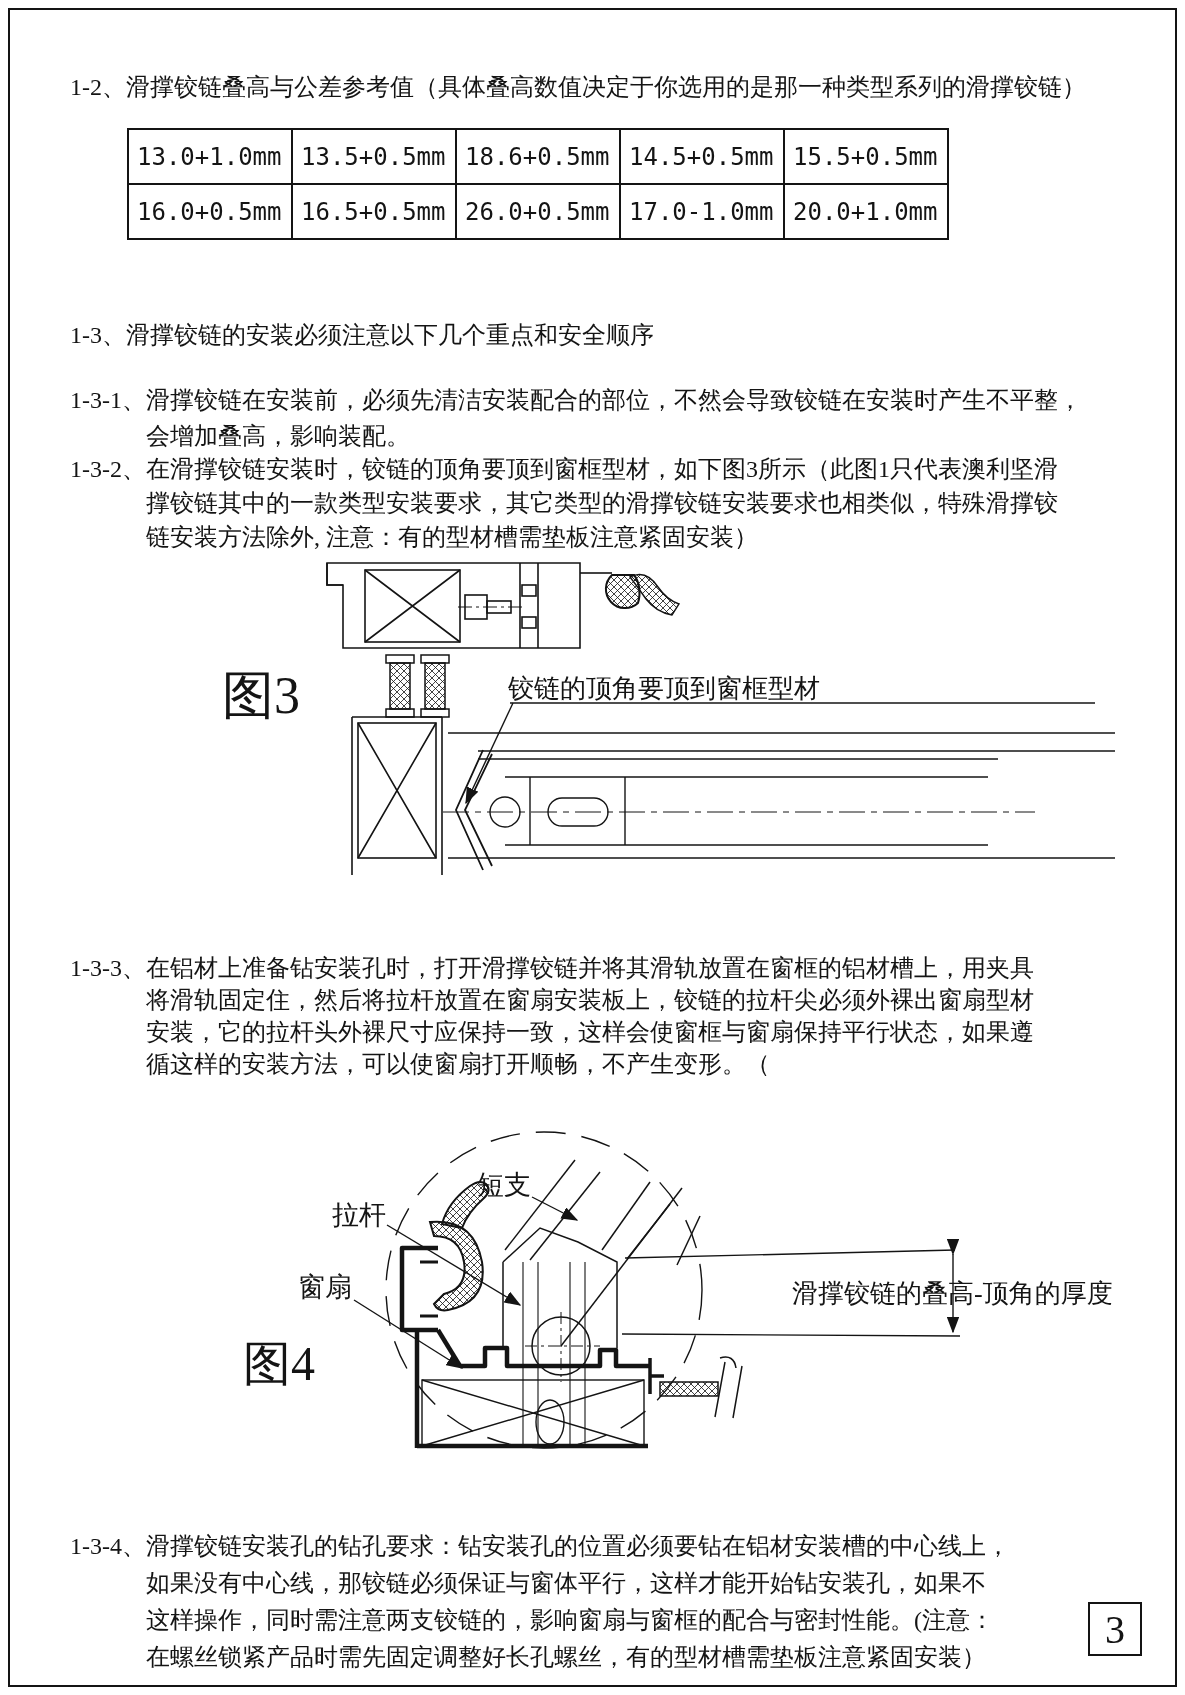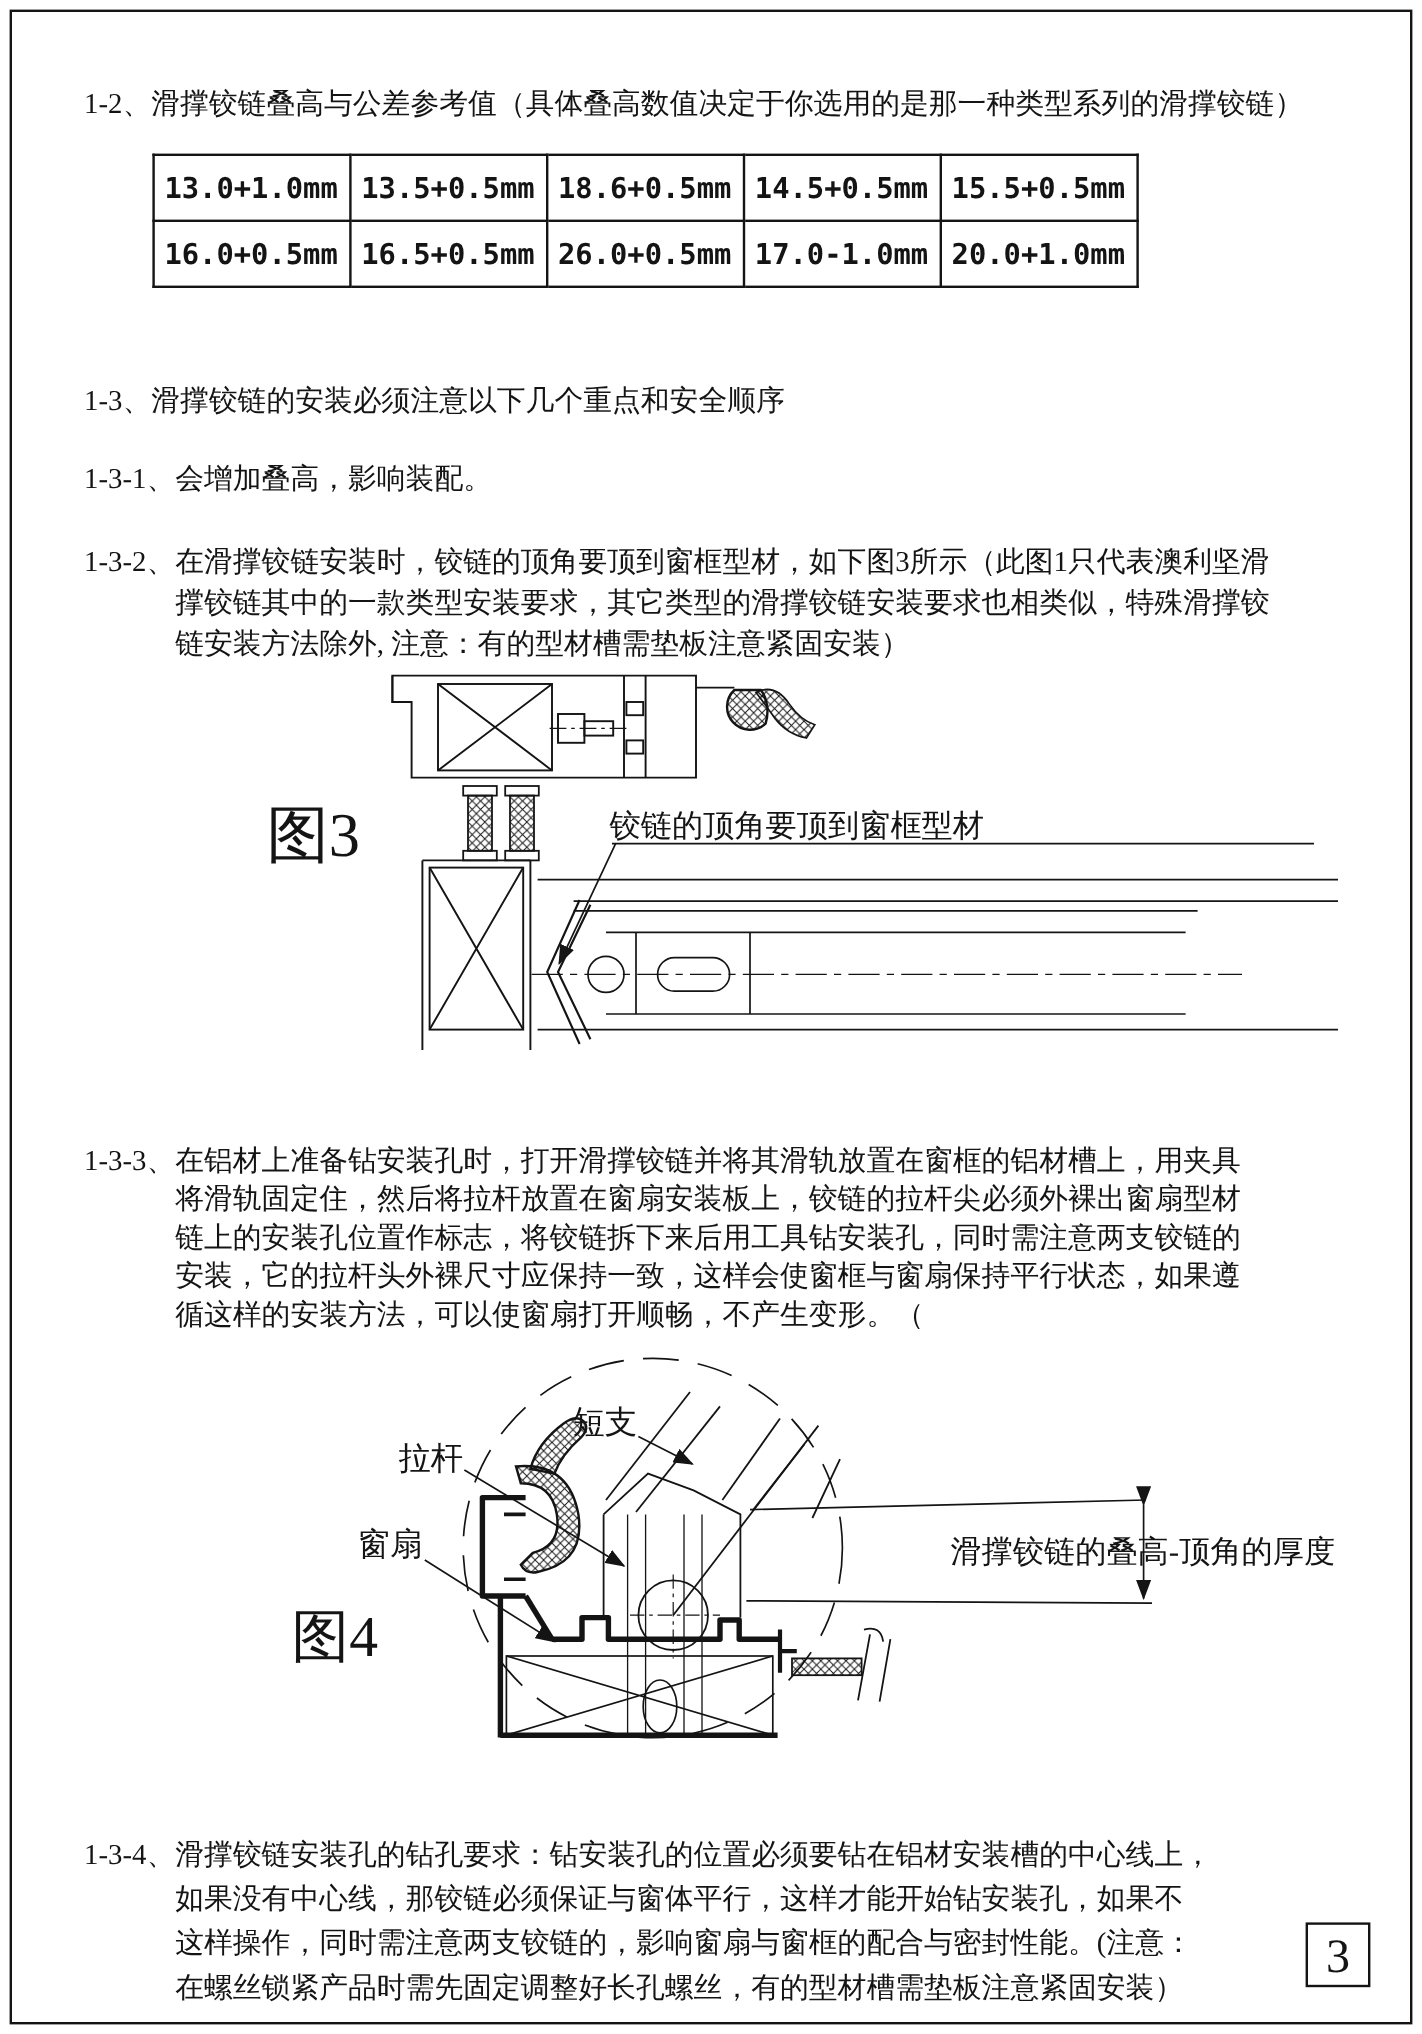--- a/index.html
+++ b/index.html
@@ -22,21 +22,20 @@
     white-space:nowrap;
   }
   .sec .lbl{flex:0 0 auto;}
   .sec .lines{flex:0 0 auto;}
   .sec .lines div{white-space:nowrap;}
   .tol-table{
     position:absolute;left:127px;top:128px;
     border-collapse:collapse;
     font-family:"DejaVu Sans Mono","Liberation Mono",monospace;
     font-size:24px;
-    font-weight:bold;
   }
   .tol-table td{
     border:2px solid #141414;
     width:154px;height:53px;
     padding:0 0 0 8px;
     white-space:nowrap;
   }
   .fig{position:absolute;}
   .fig text{font-family:"Liberation Serif","DejaVu Serif",serif;fill:#141414;}
   .pagenum{
@@ -81,20 +80,21 @@
   <div class="sec" style="top:318px">
     <span class="lbl">1-3、</span>
     <div class="lines">
         <div>滑撑铰链的安装必须注意以下几个重点和安全顺序</div>
       </div>
   </div>
 
   <div class="sec" style="top:382px;line-height:36px">
     <span class="lbl">1-3-1、</span>
     <div class="lines">
+      <div>滑撑铰链在安装前，必须先清洁安装配合的部位，不然会导致铰链在安装时产生不平整，</div>
       <div>会增加叠高，影响装配。</div>
     </div>
   </div>
 
   <div class="sec" style="top:452px;line-height:34px">
     <span class="lbl">1-3-2、</span>
     <div class="lines">
       <div>在滑撑铰链安装时，铰链的顶角要顶到窗框型材，如下图3所示（此图1只代表澳利坚滑</div>
       <div>撑铰链其中的一款类型安装要求，其它类型的滑撑铰链安装要求也相类似，特殊滑撑铰</div>
       <div>链安装方法除外, 注意：有的型材槽需垫板注意紧固安装）</div>
@@ -167,21 +167,20 @@
     </g>
     <text x="328" y="152" font-size="26">铰链的顶角要顶到窗框型材</text>
     <text x="42" y="168" font-size="52">图3</text>
   </svg>
 
   <div class="sec" style="top:952px;line-height:32px">
     <span class="lbl">1-3-3、</span>
     <div class="lines">
       <div>在铝材上准备钻安装孔时，打开滑撑铰链并将其滑轨放置在窗框的铝材槽上，用夹具</div>
       <div>将滑轨固定住，然后将拉杆放置在窗扇安装板上，铰链的拉杆尖必须外裸出窗扇型材</div>
-      <div>链上的安装孔位置作标志，将铰链拆下来后用工具钻安装孔，同时需注意两支铰链的</div>
       <div>安装，它的拉杆头外裸尺寸应保持一致，这样会使窗框与窗扇保持平行状态，如果遵</div>
       <div>循这样的安装方法，可以使窗扇打开顺畅，不产生变形。（</div>
     </div>
   </div>
 
   <svg class="fig" style="left:180px;top:1062px" width="990" height="390" viewBox="0 0 990 390">
     <defs>
       <pattern id="xh4" width="7" height="7" patternUnits="userSpaceOnUse">
         <path d="M0,7 L7,0 M0,0 L7,7" stroke="#141414" stroke-width="0.8"></path>
       </pattern>

